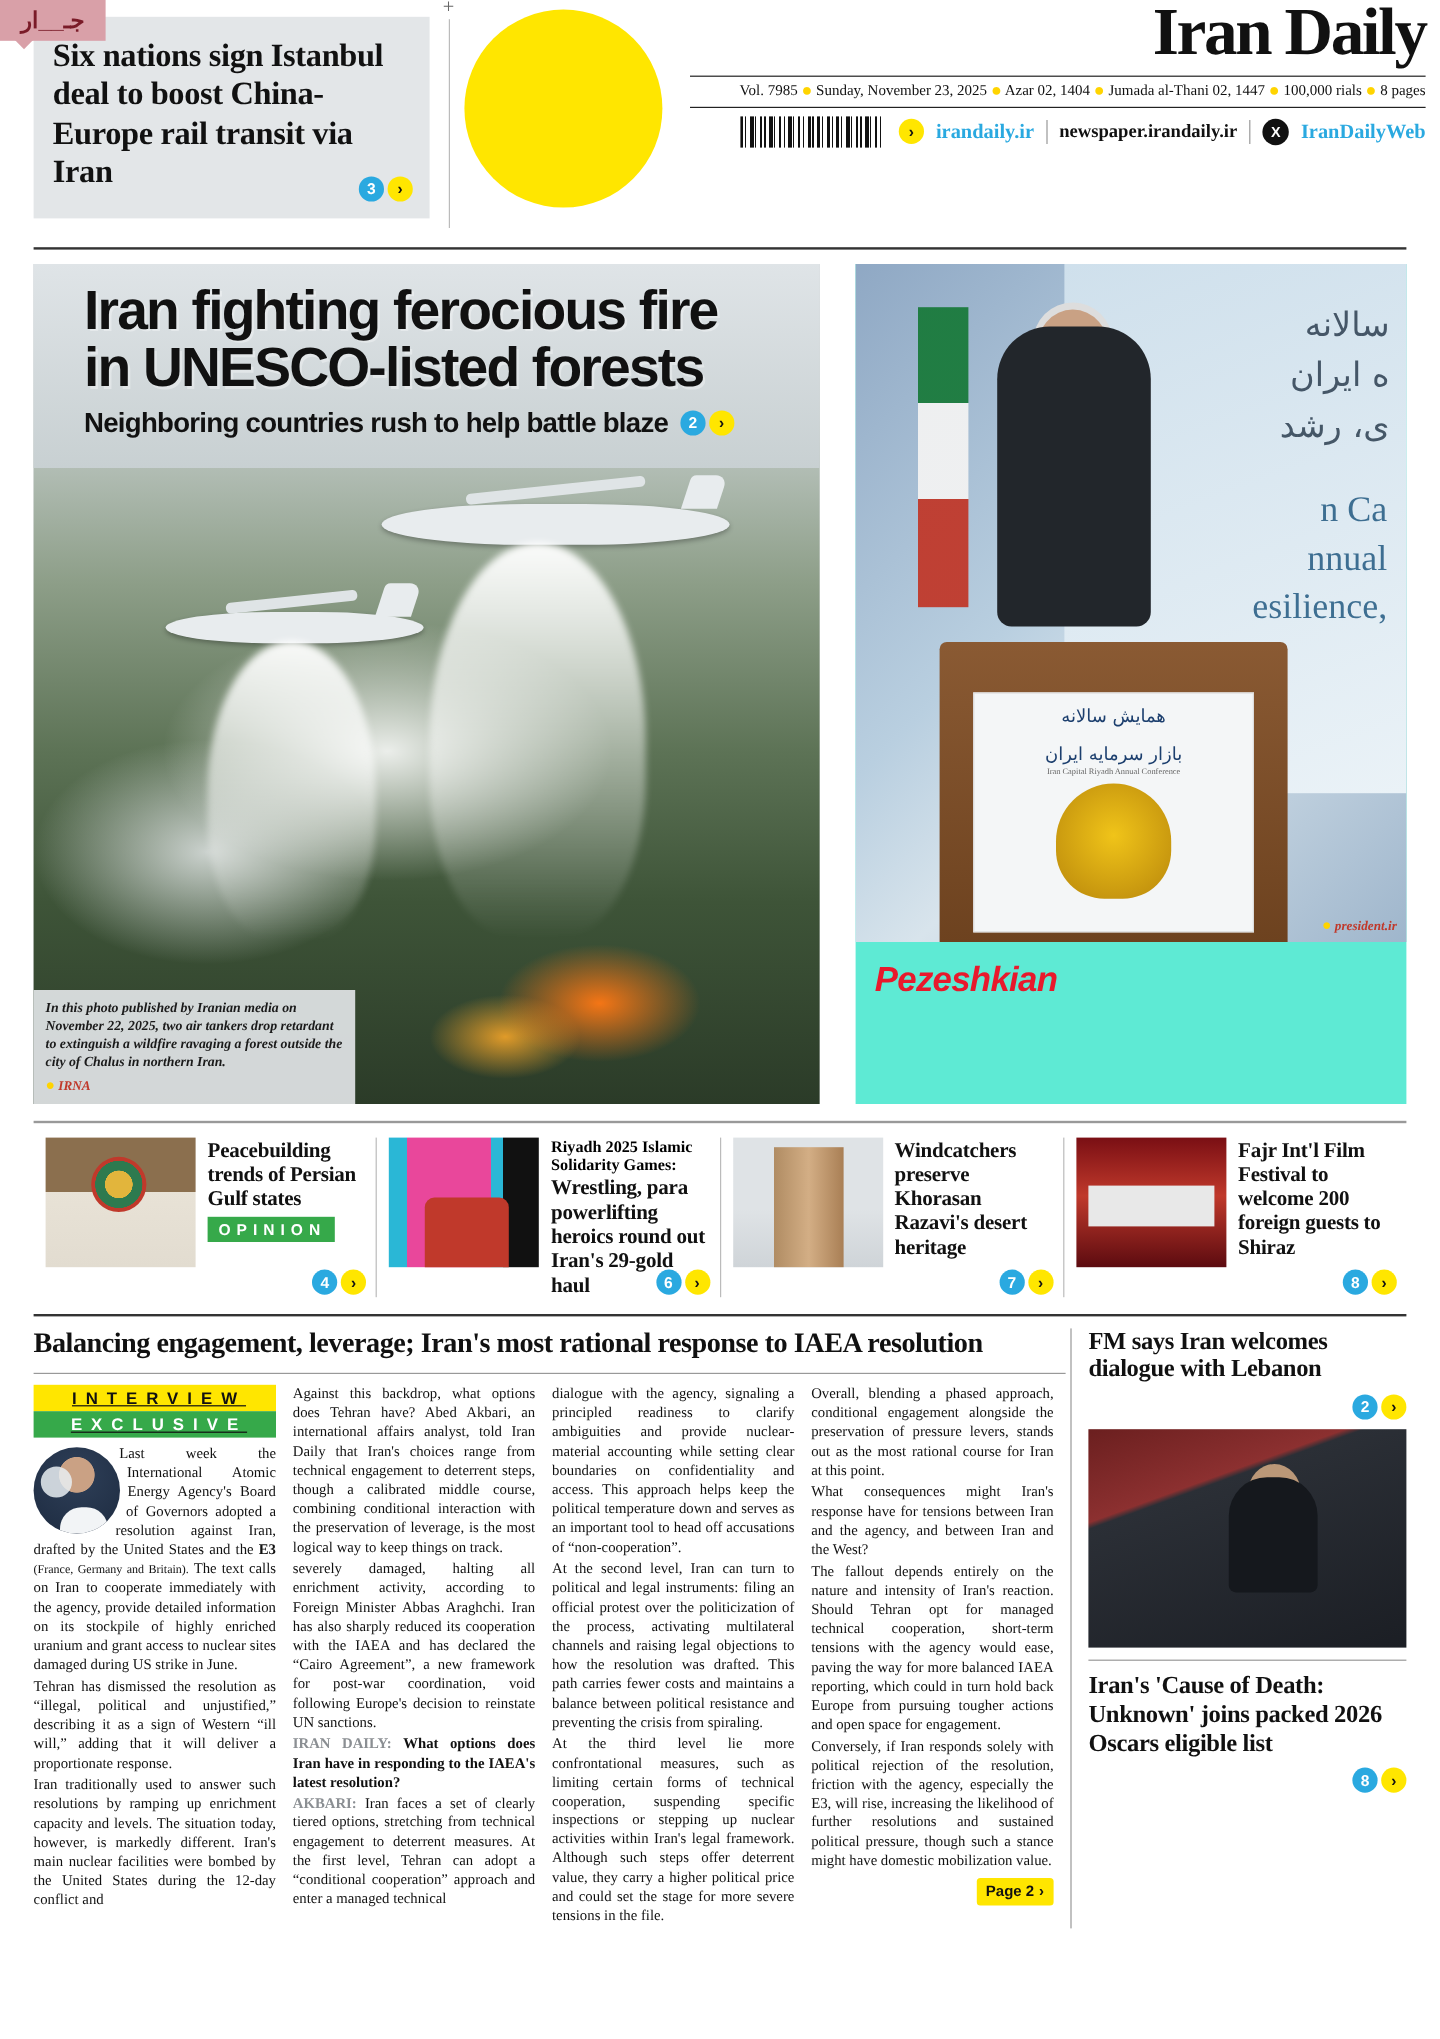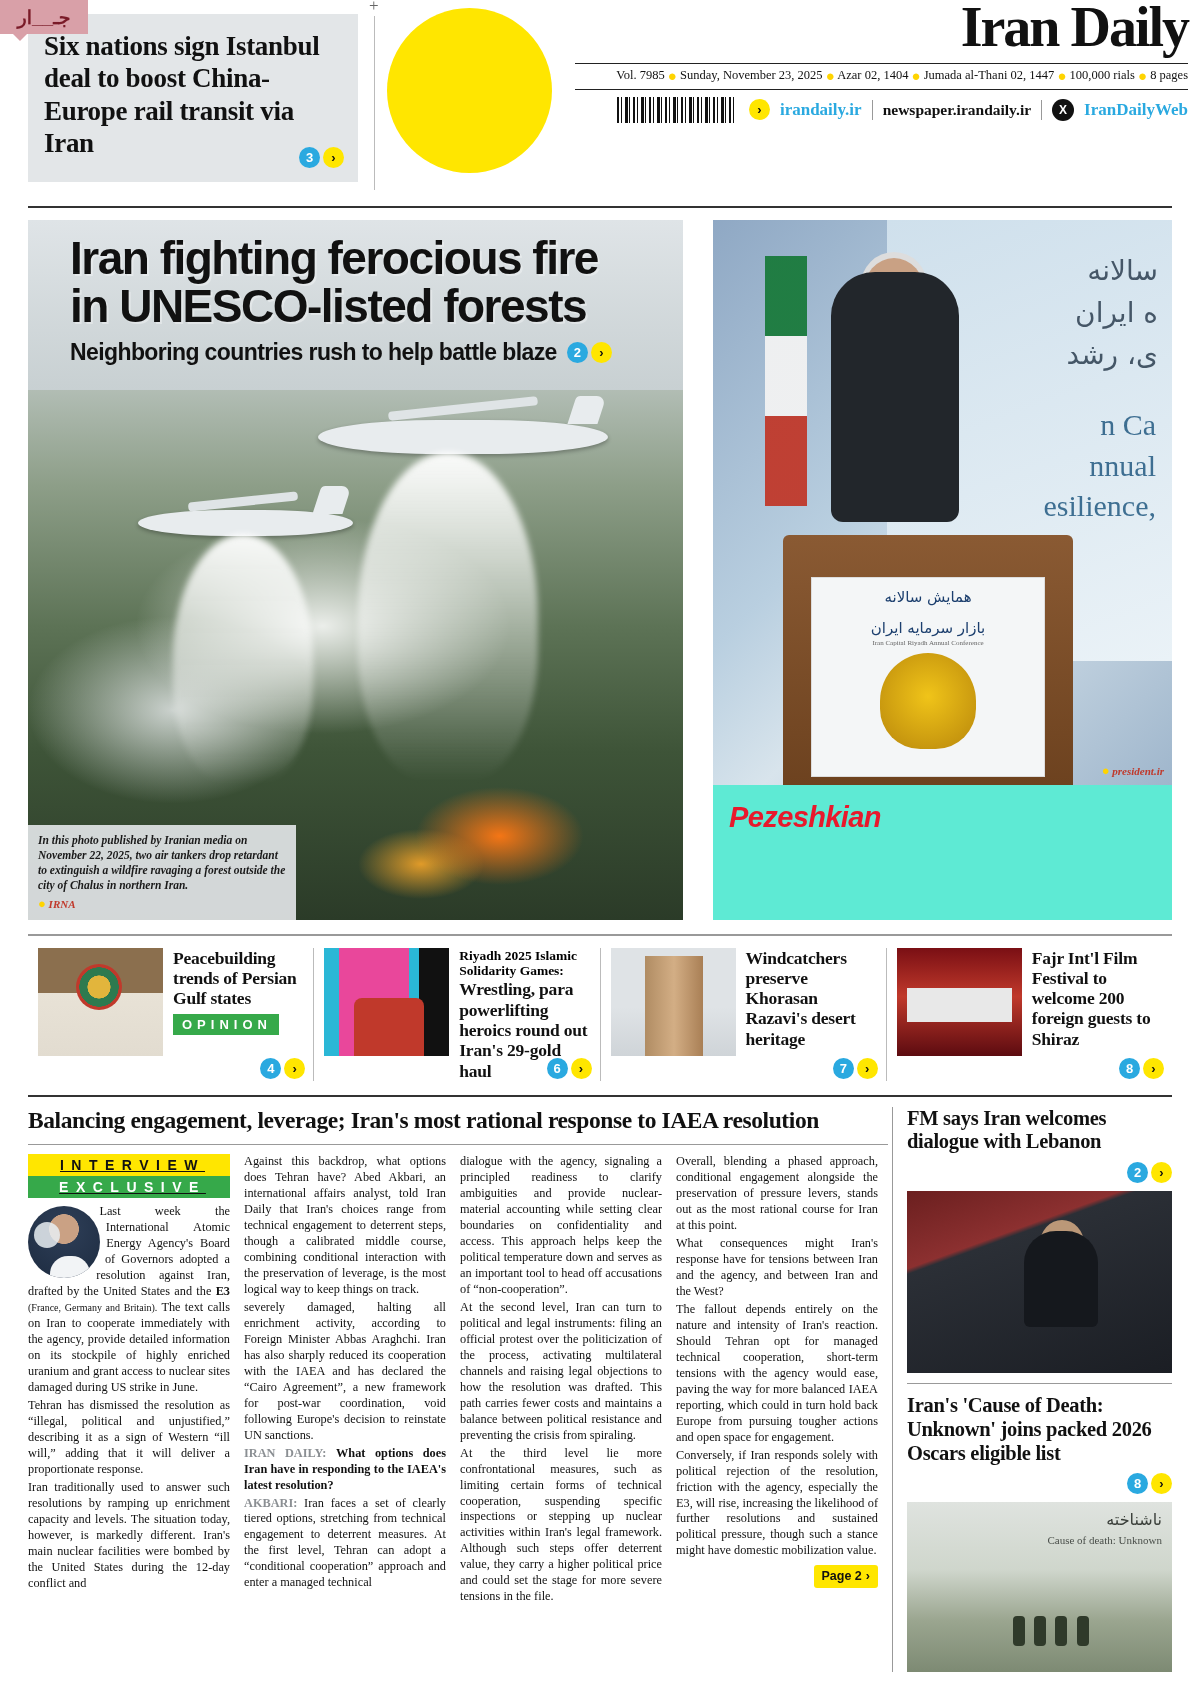--- a/index.html
+++ b/index.html
@@ -617,23 +617,15 @@
     <div class="divider-sm"></div>
 
     <div style="margin-top:10px;">
       <h3>Iran's 'Cause of Death: Unknown' joins packed 2026 Oscars eligible list</h3>
       <div class="br-jump">
         <span class="pagejump">
           <span class="badge-num">8</span>
           <span class="badge-arrow">›</span>
         </span>
       </div>
-      <div class="br-photo2">
-        <div class="fa-ttl">ناشناخته</div>
-        <div class="en-ttl">Cause of death: Unknown</div>
-        <div class="fig" style="left:40%;"></div>
-        <div class="fig" style="left:48%;"></div>
-        <div class="fig" style="left:56%;"></div>
-        <div class="fig" style="left:64%;"></div>
-      </div>
     </div>
   </div>
 </div>
 
 </body></html>

